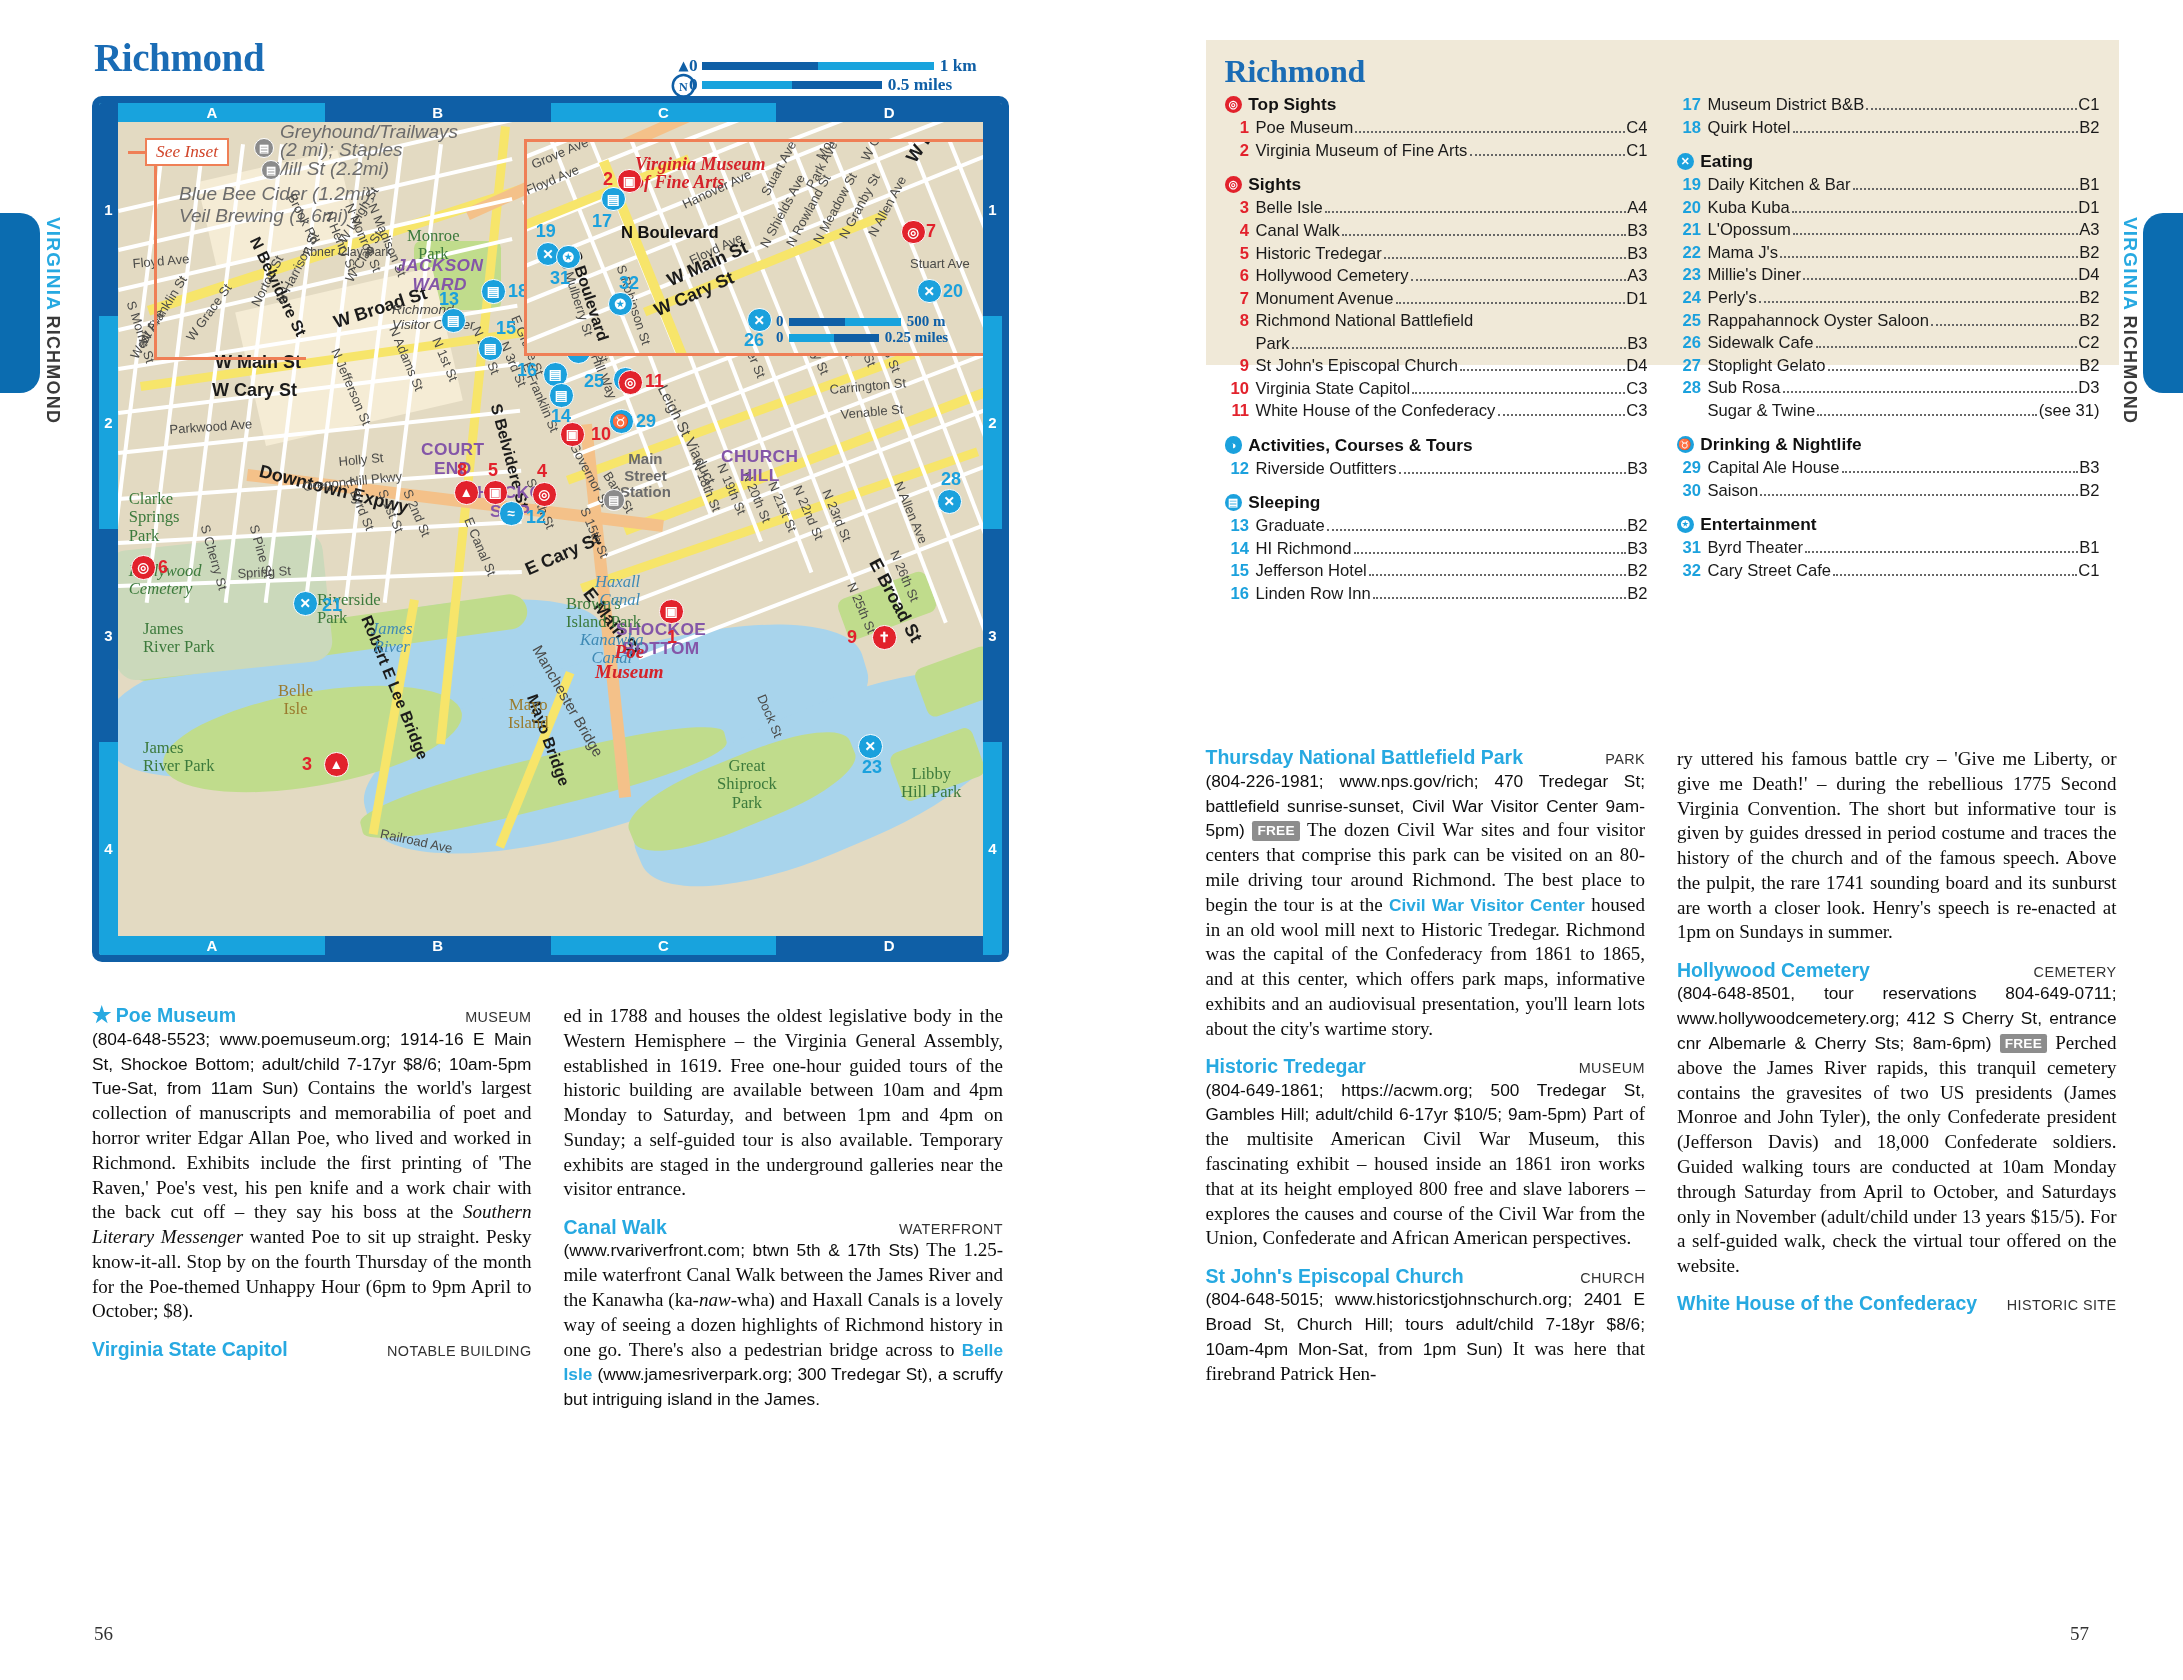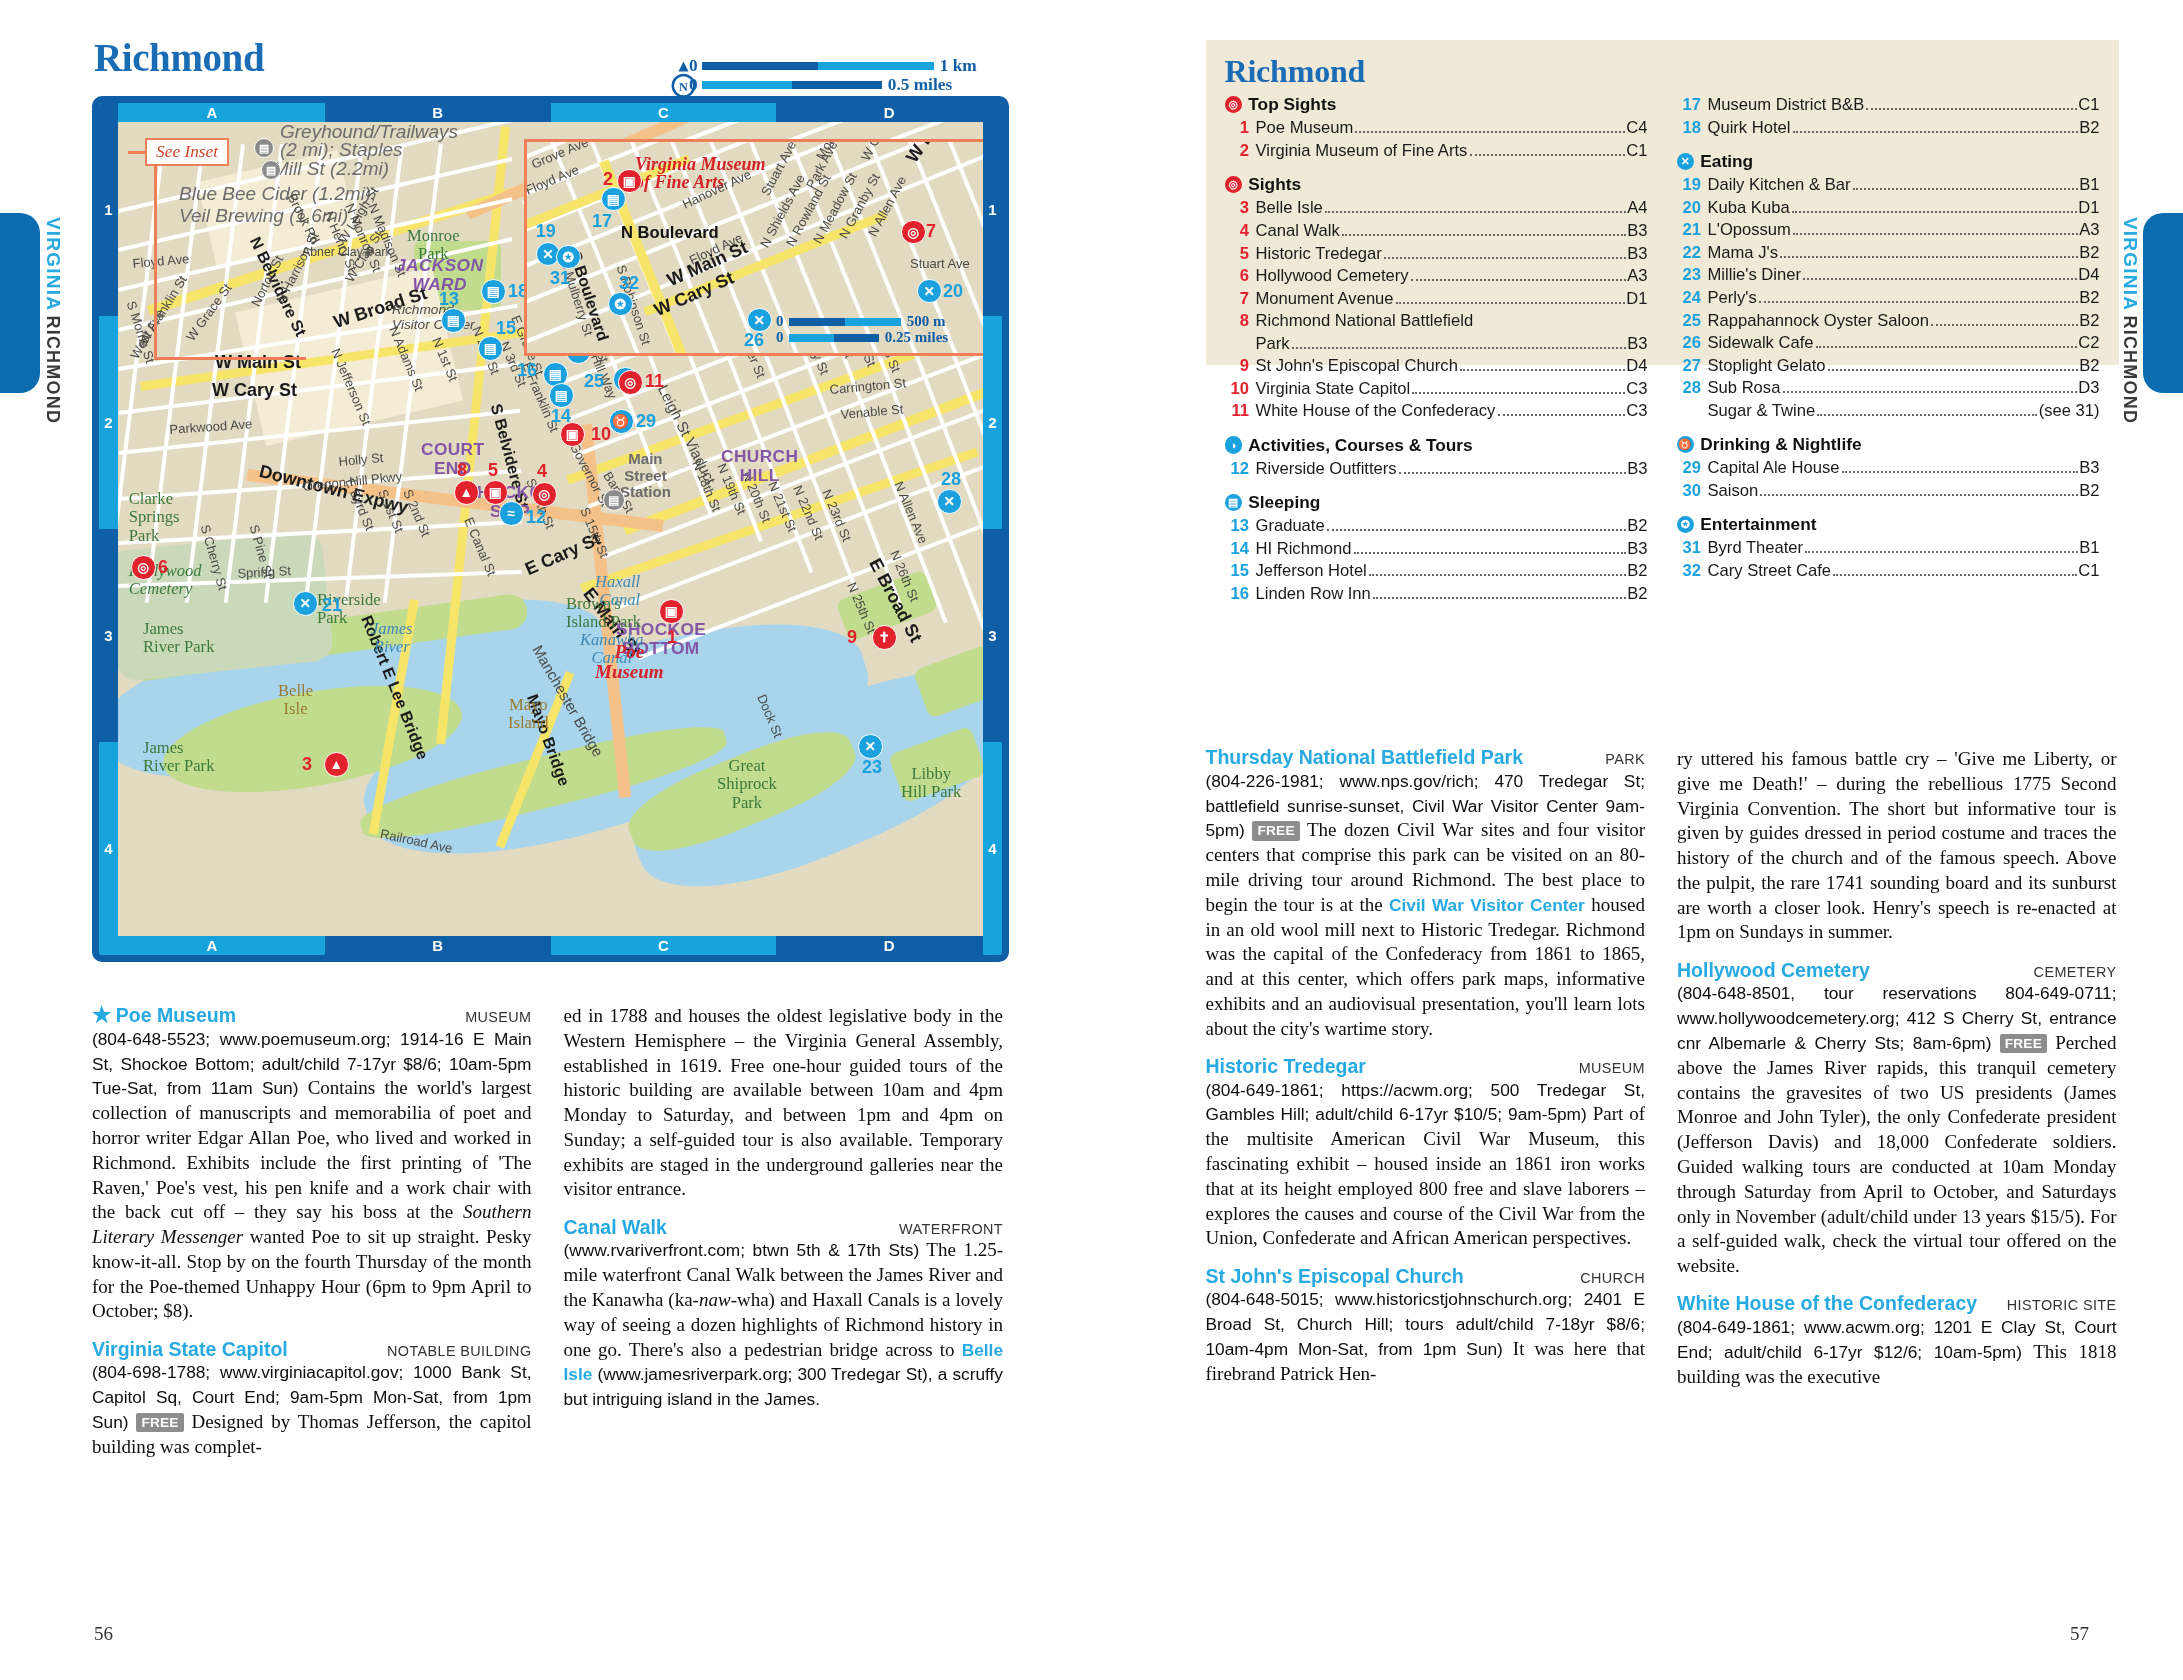--- a/index.html
+++ b/index.html
@@ -846,21 +846,20 @@
             <span>Poe Museum</span>
           </div>
           <div class="entry-cat">MUSEUM</div>
         </div>
         <p class="body-p"><span class="meta">(804-648-5523; www.poemuseum.org; 1914-16 E Main St, Shockoe Bottom; adult/child 7-17yr $8/6; 10am-5pm Tue-Sat, from 11am Sun)</span> <span>Contains the world's largest collection of manuscripts and memorabilia of poet and horror writer Edgar Allan Poe, who lived and worked in Richmond. Exhibits include the first printing of 'The Raven,' Poe's vest, his pen knife and a work chair with the back cut off – they say his boss at the </span><em>Southern Literary Messenger</em><span> wanted Poe to sit up straight. Pesky know-it-all. Stop by on the fourth Thursday of the month for the Poe-themed Unhappy Hour (6pm to 9pm April to October; $8).</span></p>
 
         <div class="entry-head">
           <div class="entry-name">Virginia State Capitol</div>
           <div class="entry-cat">NOTABLE BUILDING</div>
         </div>
-        <p class="body-p"><span class="meta">(804-698-1788; www.virginiacapitol.gov; 1000 Bank St, Capitol Sq, Court End; 9am-5pm Mon-Sat, from 1pm Sun)</span> <span class="free">FREE</span> <span>Designed by Thomas Jefferson, the capitol building was complet-</span></p>
       </div>
 
       <div class="col">
         <p class="body-p">ed in 1788 and houses the oldest legislative body in the Western Hemisphere – the Virginia General Assembly, established in 1619. Free one-hour guided tours of the historic building are available between 10am and 4pm Monday to Saturday, and between 1pm and 4pm on Sunday; a self-guided tour is also available. Temporary exhibits are staged in the underground galleries near the visitor entrance.</p>
 
         <div class="entry-head">
           <div class="entry-name">Canal Walk</div>
           <div class="entry-cat">WATERFRONT</div>
         </div>
         <p class="body-p"><span class="meta">(www.rvariverfront.com; btwn 5th &amp; 17th Sts)</span> <span>The 1.25-mile waterfront Canal Walk between the James River and the Kanawha (ka-</span><em>naw</em><span>-wha) and Haxall Canals is a lovely way of seeing a dozen highlights of Richmond history in one go. There's also a pedestrian bridge across to </span><span class="bluelink">Belle Isle</span><span class="meta"> (www.jamesriverpark.org; 300 Tredegar St), a scruffy but intriguing island in the James.</span></p>
@@ -1146,20 +1145,19 @@
         <div class="entry-head">
           <div class="entry-name">Hollywood Cemetery</div>
           <div class="entry-cat">CEMETERY</div>
         </div>
         <p class="body-p"><span class="meta">(804-648-8501, tour reservations 804-649-0711; www.hollywoodcemetery.org; 412 S Cherry St, entrance cnr Albemarle &amp; Cherry Sts; 8am-6pm)</span> <span class="free">FREE</span> <span>Perched above the James River rapids, this tranquil cemetery contains the gravesites of two US presidents (James Monroe and John Tyler), the only Confederate president (Jefferson Davis) and 18,000 Confederate soldiers. Guided walking tours are conducted at 10am Monday through Saturday from April to October, and Saturdays only in November (adult/child under 13 years $15/5). For a self-guided walk, check the virtual tour offered on the website.</span></p>
 
         <div class="entry-head">
           <div class="entry-name">White House of the Confederacy</div>
           <div class="entry-cat">HISTORIC SITE</div>
         </div>
-        <p class="body-p"><span class="meta">(804-649-1861; www.acwm.org; 1201 E Clay St, Court End; adult/child 6-17yr $12/6; 10am-5pm)</span> <span>This 1818 building was the executive</span></p>
       </div>
     </div>
 
     <div class="folio folio-right">57</div>
   </div>
 </div>
 
 
 </body></html>

